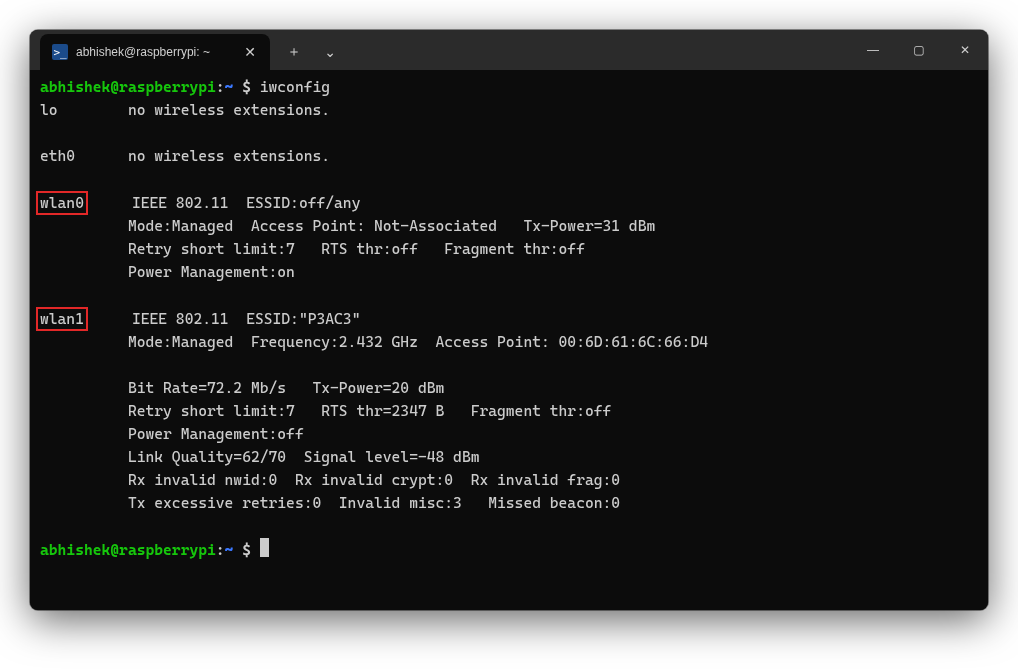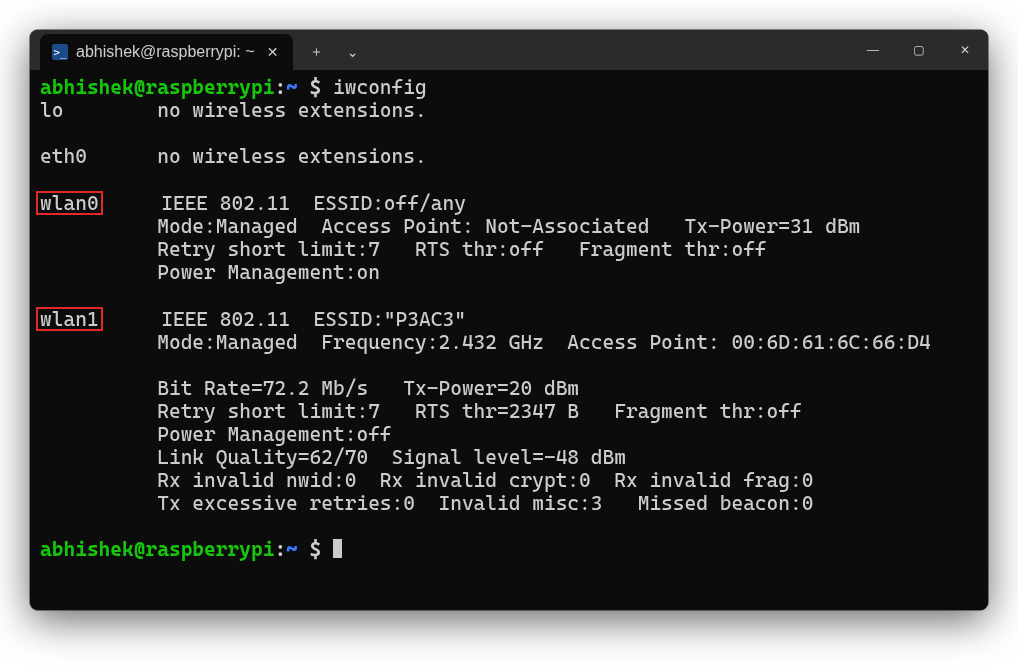--- a/index.html
+++ b/index.html
@@ -56,21 +56,21 @@
     justify-content: center;
     color: #fff;
     font-size: 11px;
     font-family: monospace;
   }
   .tab-title {
     flex: 1;
     white-space: nowrap;
     overflow: hidden;
     text-overflow: ellipsis;
-    font-size: 16px;
+    font-size: 12px;
   }
   .tab-close {
     width: 20px;
     text-align: center;
     font-size: 14px;
     cursor: pointer;
   }
   .tabs-after {
     display: flex;
     align-items: center;
@@ -97,21 +97,21 @@
     display: flex;
     align-items: center;
     justify-content: center;
     cursor: pointer;
     font-size: 12px;
   }
   .terminal {
     flex: 1;
     padding: 6px 10px 4px 10px;
     font-family: "Cascadia Mono", "Consolas", monospace;
-    font-size: 20px;
+    font-size: 15px;
     line-height: 23px;
     color: #cccccc;
     background: #0c0c0c;
     white-space: pre;
     overflow: hidden;
     position: relative;
   }
   .user { color: #16c60c; font-weight: bold; }
   .colon { color: #cccccc; font-weight: bold; }
   .path { color: #3b78ff; font-weight: bold; }

